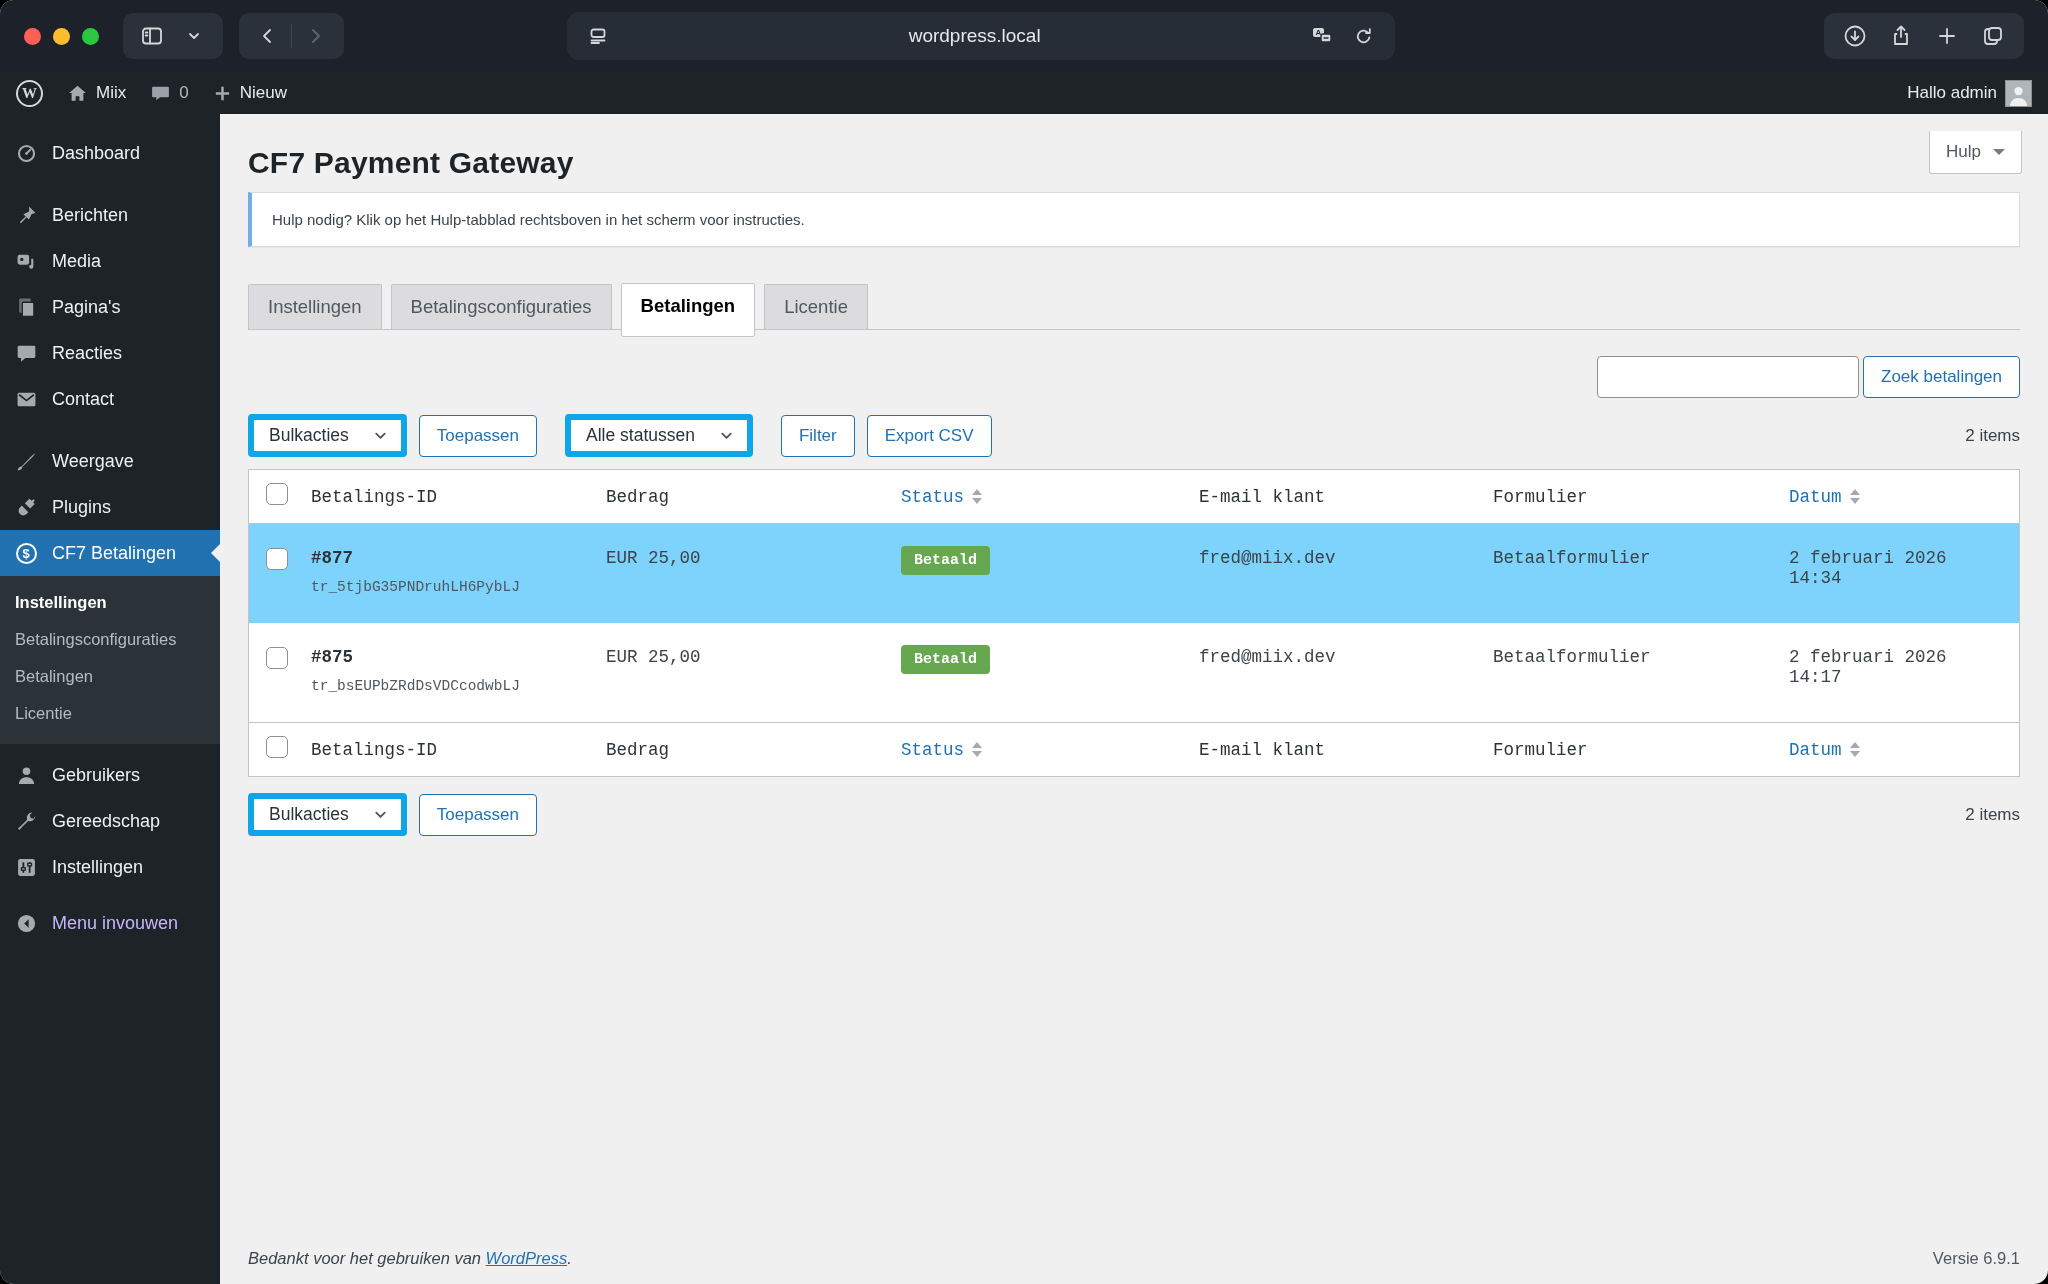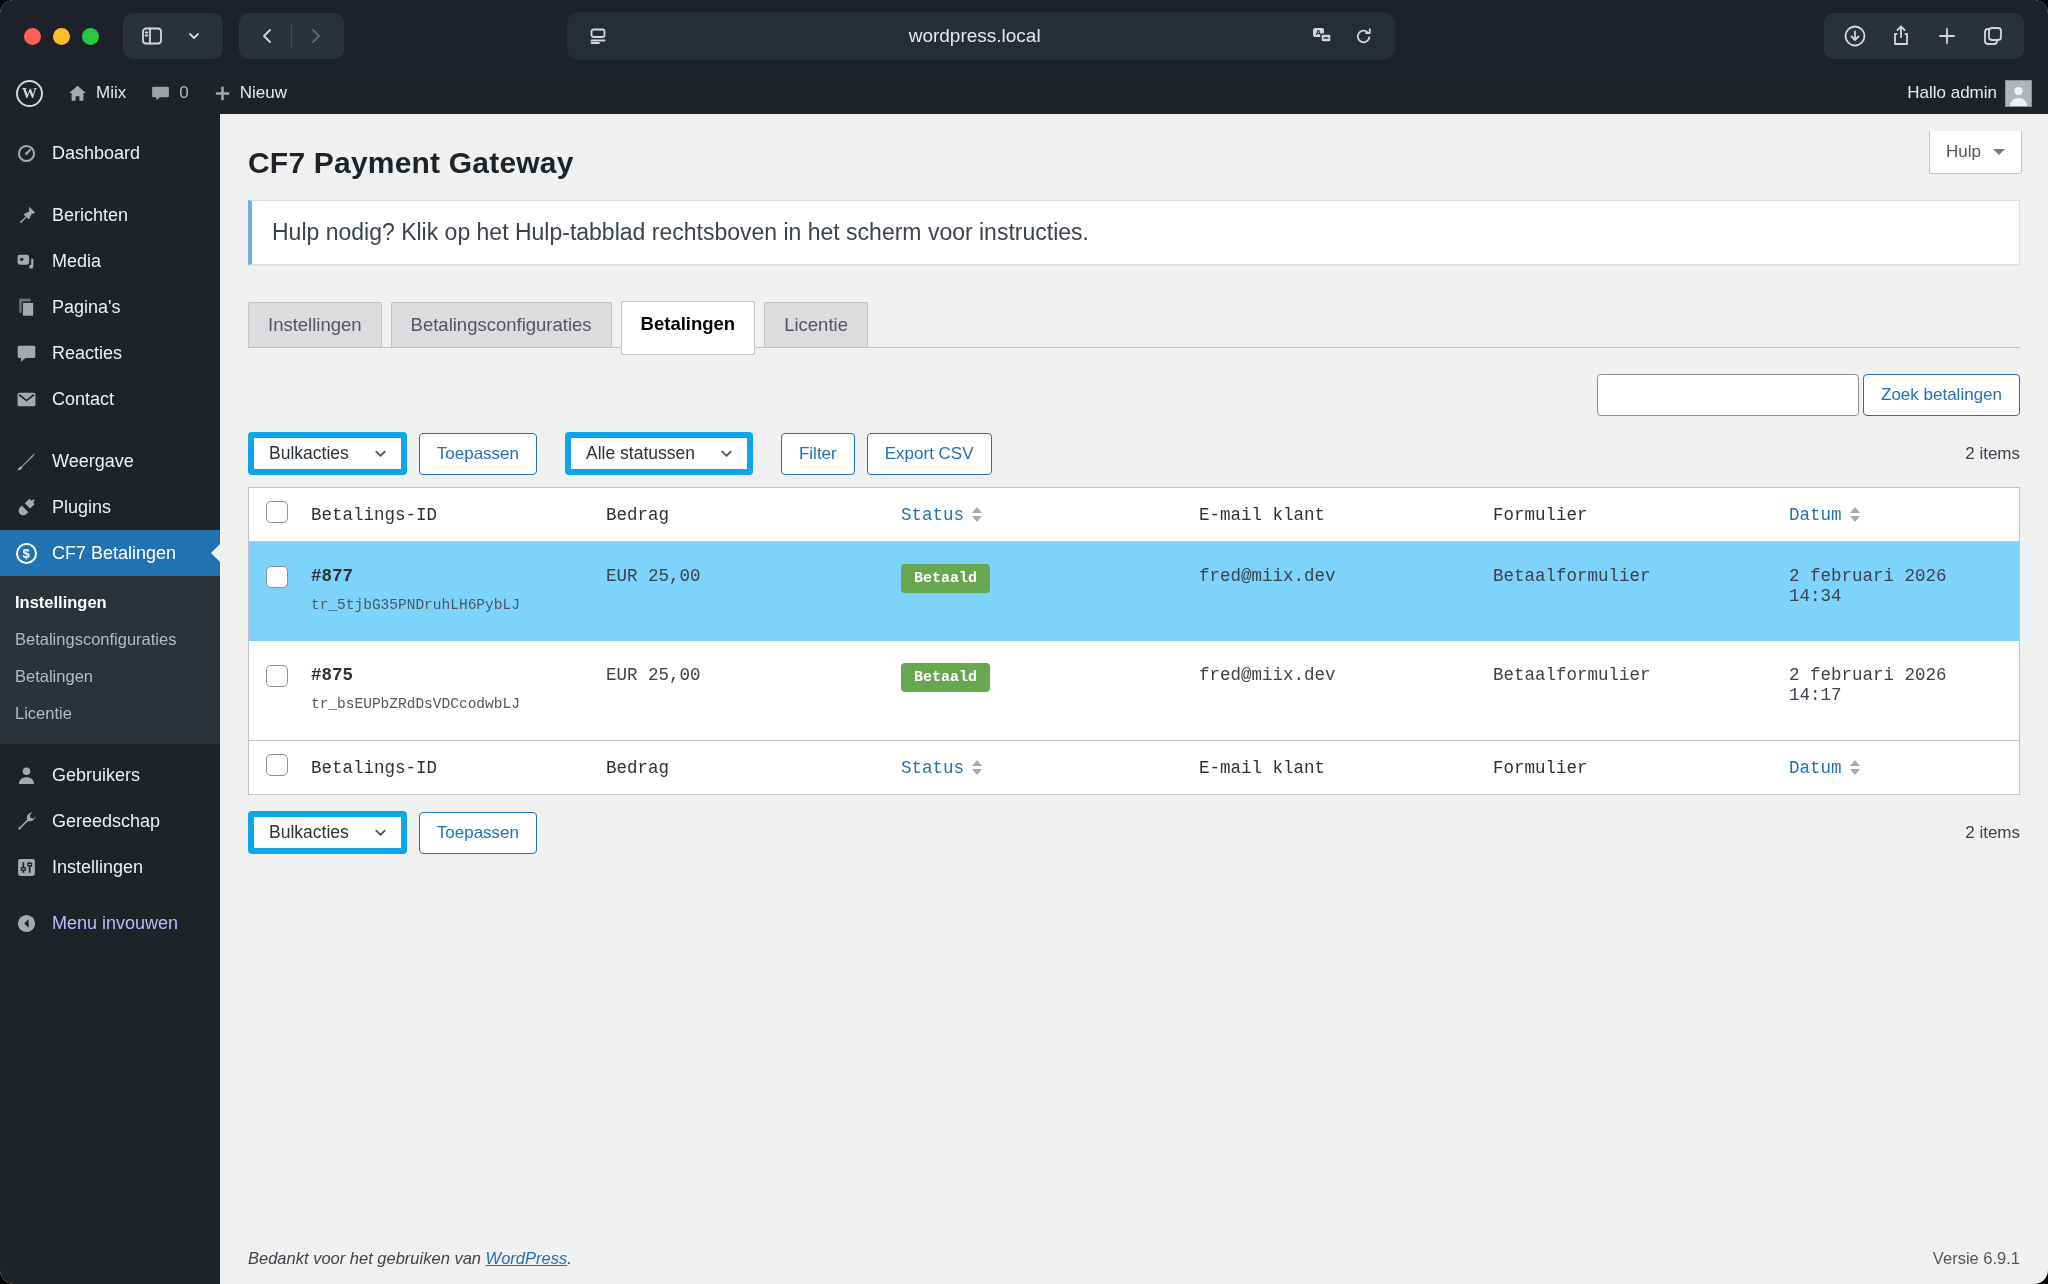--- a/index.html
+++ b/index.html
@@ -54,22 +54,22 @@
   .sub-item { padding:9px 14px 9px 15px; color:#b4bcc2; font-size:16.5px; cursor:default; }
   .sub-item.current { color:#fff; font-weight:700; }
   .collapse-item { color:#c4b5fd; margin-top:10px; }
 
   
   .content { flex:1; position:relative; padding:0 28px; display:flex; flex-direction:column; overflow:hidden; }
   .help-btn { position:absolute; top:17px; right:26px; background:#fff; border:1px solid #c3c4c7; border-top:none;
               color:#50575e; font-size:17px; padding:11px 16px; border-radius:0 0 3px 3px; display:flex; gap:12px; align-items:center; }
   .caret-down { width:0; height:0; border:6px solid transparent; border-top-color:#787c82; margin-top:6px; }
   h1.page-title { font-size:30px; font-weight:700; color:#1d2327; margin-top:32px; letter-spacing:.2px; }
-  .notice { margin-top:20px; background:#fff; border:1px solid #dcdcde; border-left:4px solid #72aee6;
-            box-shadow:0 1px 1px rgba(0,0,0,.04); padding:18px 20px; font-size:23px; color:#3c434a; }
+  .notice { margin-top:12px; background:#fff; border:1px solid #dcdcde; border-left:4px solid #72aee6;
+            box-shadow:0 1px 1px rgba(0,0,0,.04); padding:18px 20px; font-size:15px; color:#3c434a; }
 
   .tabs { margin-top:36px; border-bottom:1px solid #c3c4c7; display:flex; align-items:flex-end; gap:9px; }
   .tab { background:#dcdcde; border:1px solid #c3c4c7; border-bottom:none; padding:11px 19px; font-size:18.5px;
          color:#50575e; border-radius:2px 2px 0 0; cursor:default; }
   .tab.active { background:#fff; color:#000; font-weight:700; margin-bottom:-8px; padding-bottom:19px; border-bottom:1px solid #c3c4c7; border-radius:2px; }
 
   .search-row { display:flex; justify-content:flex-end; gap:4px; margin-top:26px; align-items:center; }
   .search-input { width:262px; height:42px; border:1px solid #8c8f94; border-radius:4px; background:#fff; font-size:17px; padding:0 10px; }
   .btn { background:#fff; border:1px solid #2271b1; color:#2271b1; border-radius:4px; font-size:17px; padding:0 17px;
          height:42px; display:inline-flex; align-items:center; cursor:default; }

